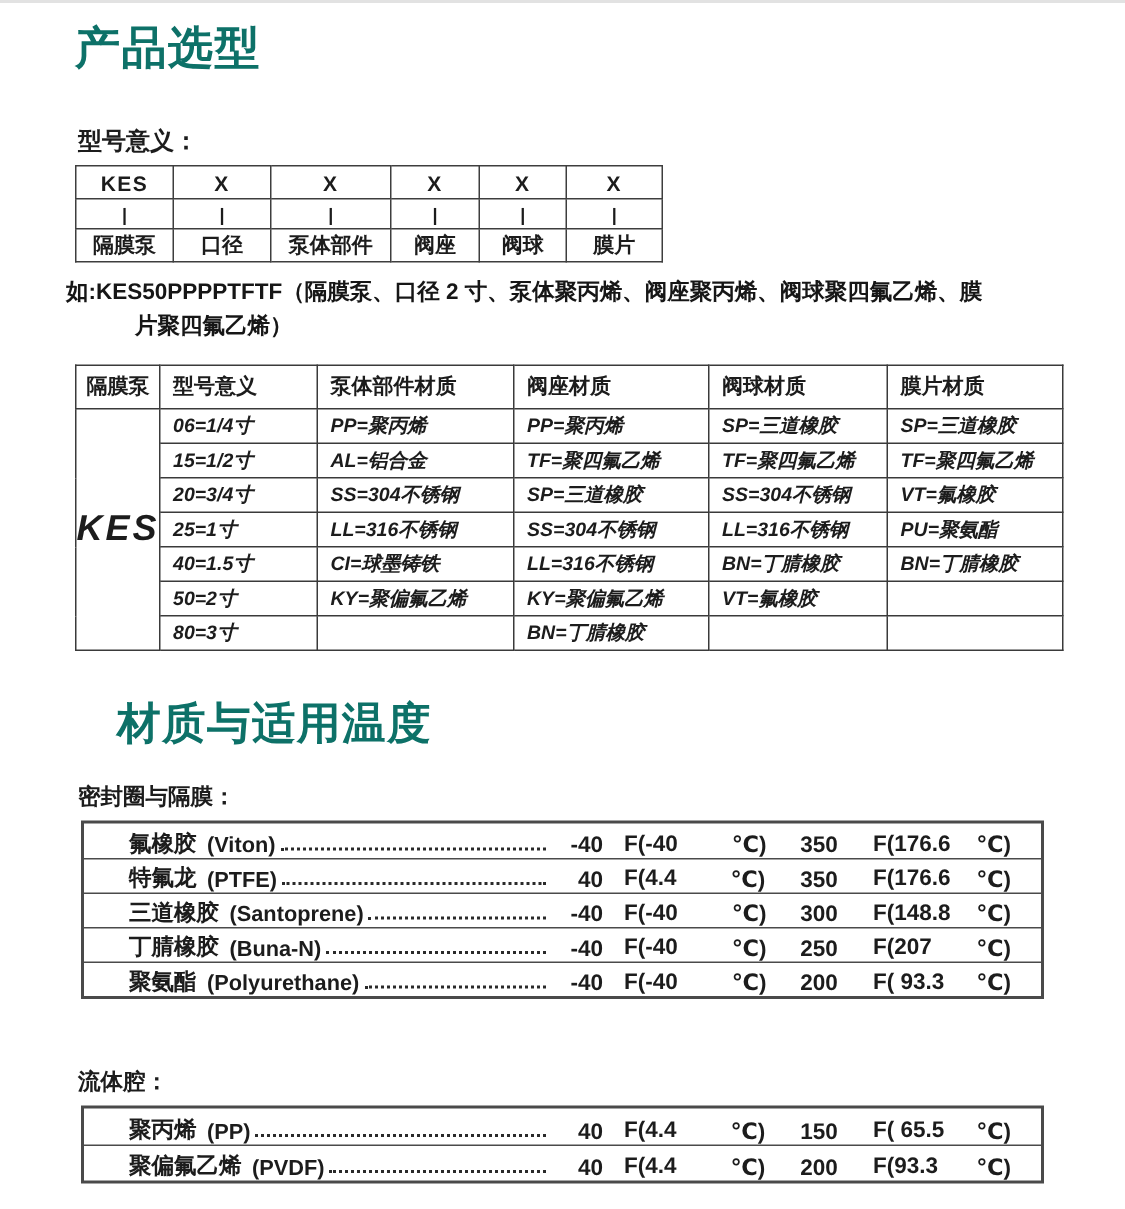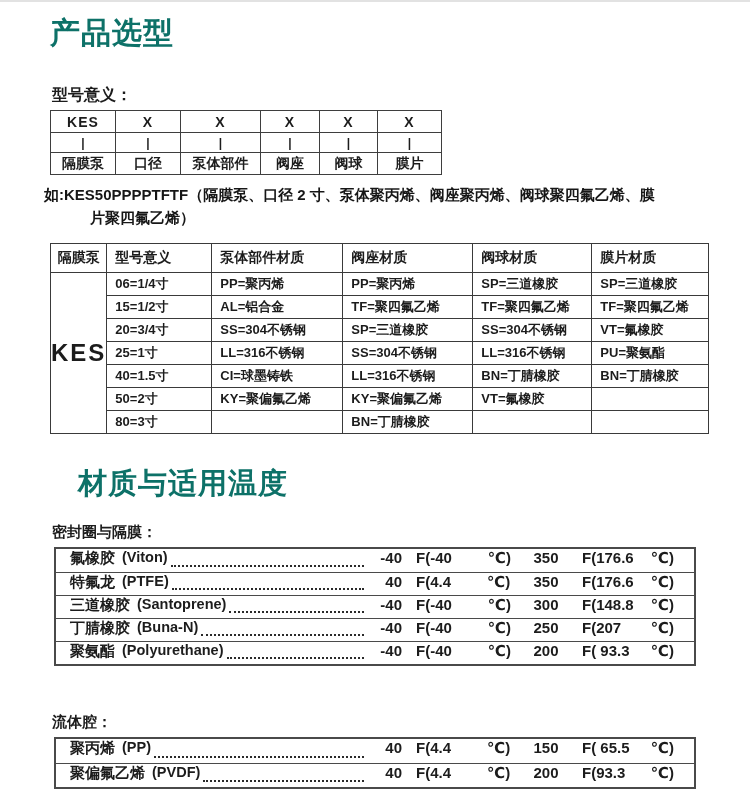--- a/index.html
+++ b/index.html
@@ -35,26 +35,26 @@
   .example { margin:8px 0 0 44px; font-size:15px; line-height:23px; font-weight:600; color:#161616; }
   .example .line2 { margin-left:46px; }
 
   
   table.selection { border-collapse:collapse; margin:14px 0 0 50px; table-layout:fixed; }
   table.selection th, table.selection td {
     border:1.5px solid #3a3a3a; font-size:13px; vertical-align:middle; overflow:hidden;
   }
   table.selection th { height:29px; font-size:14px; font-weight:bold; text-align:left; padding-left:8px; }
   table.selection th.center, table.selection td.series-cell { text-align:center; padding-left:0; }
-  table.selection td { height:23px; font-weight:600; text-align:left; padding-left:8px; }
+  table.selection td { height:23px; font-weight:600; text-align:left; padding-left:8px;font-style:italic; }
   table.selection td.series-cell { font-size:24px; letter-spacing:2px; font-weight:600; }
 
   
   .temp-table { width:642px; margin:6px 0 0 54px; border:2px solid #4a4a4a; background:#fff; }
-  .trow { display:flex; align-items:flex-start; height:23px; padding:0 20px 0 14px; border-top:1.5px solid #4a4a4a; }
+  .trow { display:flex; align-items:flex-end; height:23px; padding:0 20px 0 30px; border-top:1.5px solid #4a4a4a; }
   .trow:first-child { border-top:none; }
   .temp-table.fluid .trow { height:24px; }
   .mat-cn { font-size:15px; font-weight:bold; white-space:nowrap; }
   .mat-en { font-size:14.5px; font-weight:600; margin-left:7px; white-space:nowrap; }
   .leader { flex:1 1 auto; align-self:flex-end; height:0; border-bottom:2px dotted #2a2a2a; margin:0 2px 5px 3px; }
   .tmin { width:36px; text-align:right; font-size:15px; font-weight:600; white-space:nowrap; }
   .tgroup { display:flex; justify-content:space-between; font-size:15px; font-weight:600; white-space:nowrap; }
   .tgroup.g1 { width:78px; margin-left:14px;gap:36px; }
   .tmax { width:44px; text-align:center; font-size:15px; font-weight:600; margin-left:30px; white-space:nowrap; }
   .tgroup.g2 { width:92px; margin-left:14px; }

